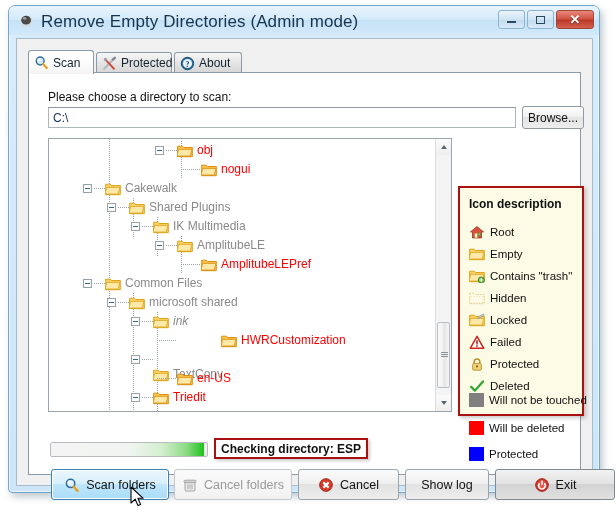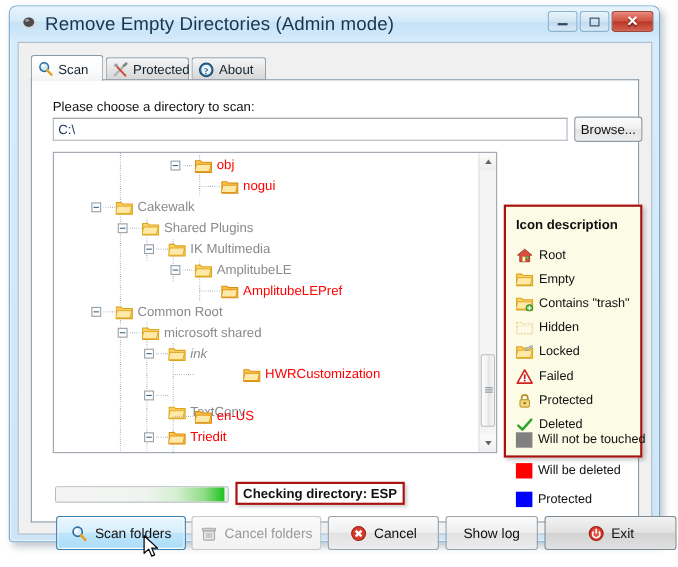--- a/index.html
+++ b/index.html
@@ -517,21 +517,21 @@
                 <path d="M1.6 5.4 h13.2 l-1.5 6.6 h-13.2 z" fill="#ffe9a8" stroke="#d98f12" stroke-width=".8"></path>
               </svg>
               <span class="tlabel red">AmplitubeLEPref</span>
             </div>
             <div class="hline" style="left: 132px; top: 125px; width: 20px;"></div>
             <div class="trow" style="left: 56px; top: 135px;">
               <svg class="folder-ico" viewBox="0 0 16 14">
                 <path d="M0.7 2.2 h4.6 l1.2 1.3 h8.8 v9.2 h-14.6 z" fill="#ffd066" stroke="#dba41a" stroke-width="1"></path>
                 <path d="M1.6 5.4 h13.2 l-1.5 6.6 h-13.2 z" fill="#ffe9a8" stroke="#dba41a" stroke-width=".8"></path>
               </svg>
-              <span class="tlabel grey">Common Root</span>
+              <span class="tlabel grey">Common Files</span>
             </div>
             <span class="expander" style="left:34px;top:140px;"></span>
             <div class="hline" style="left: 45px; top: 144px; width: 11px;"></div>
             <div class="trow" style="left: 80px; top: 154px;">
               <svg class="folder-ico" viewBox="0 0 16 14">
                 <path d="M0.7 2.2 h4.6 l1.2 1.3 h8.8 v9.2 h-14.6 z" fill="#ffd066" stroke="#dba41a" stroke-width="1"></path>
                 <path d="M1.6 5.4 h13.2 l-1.5 6.6 h-13.2 z" fill="#ffe9a8" stroke="#dba41a" stroke-width=".8"></path>
               </svg>
               <span class="tlabel grey">microsoft shared</span>
             </div>

